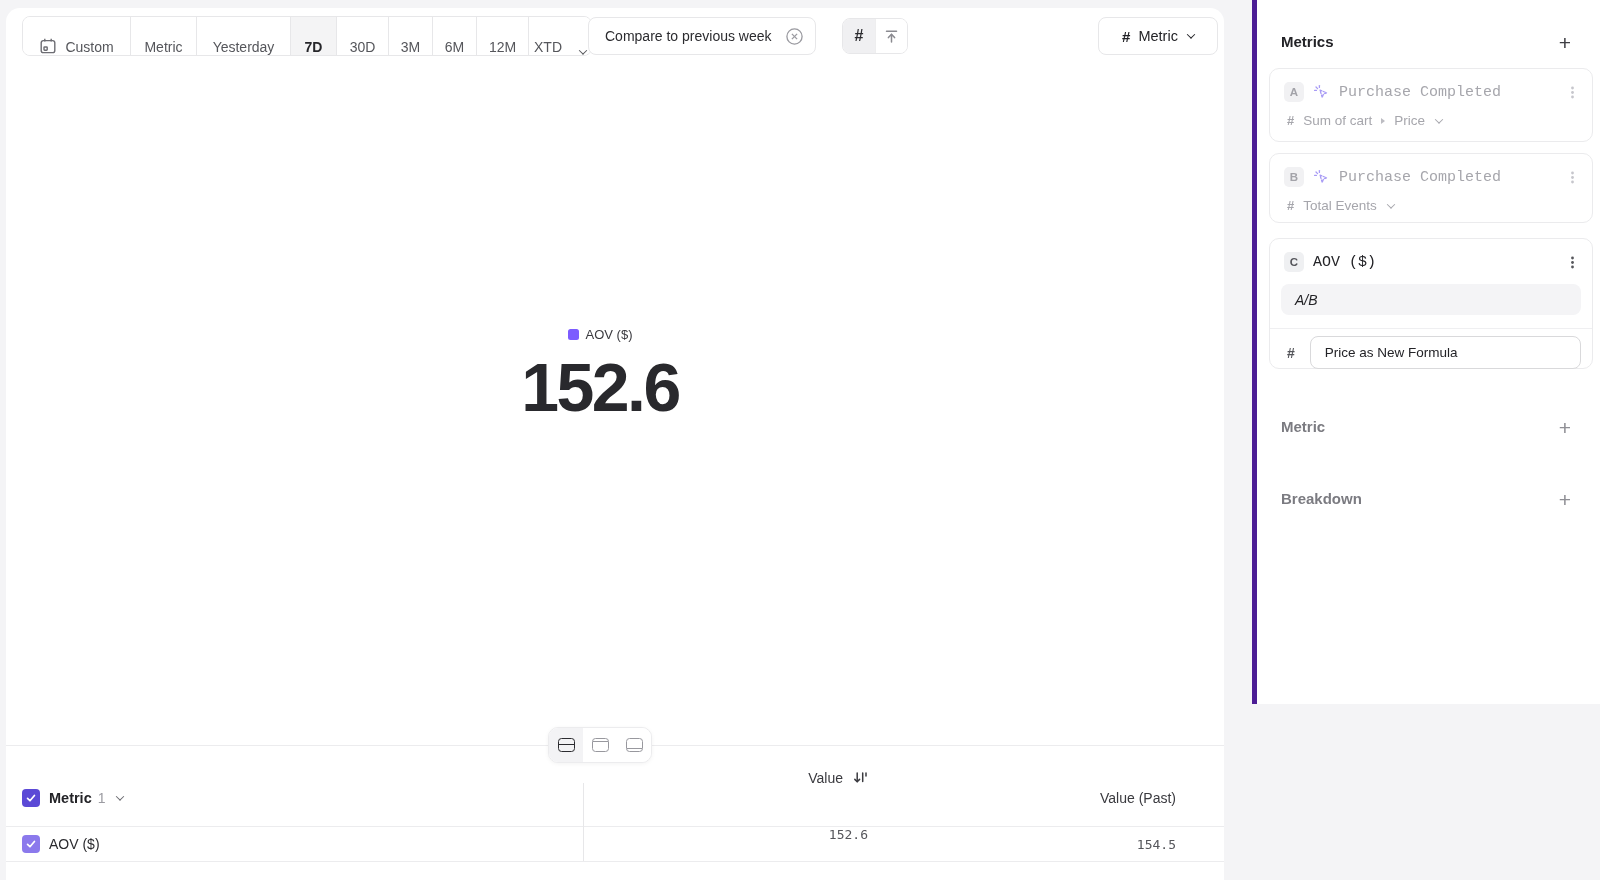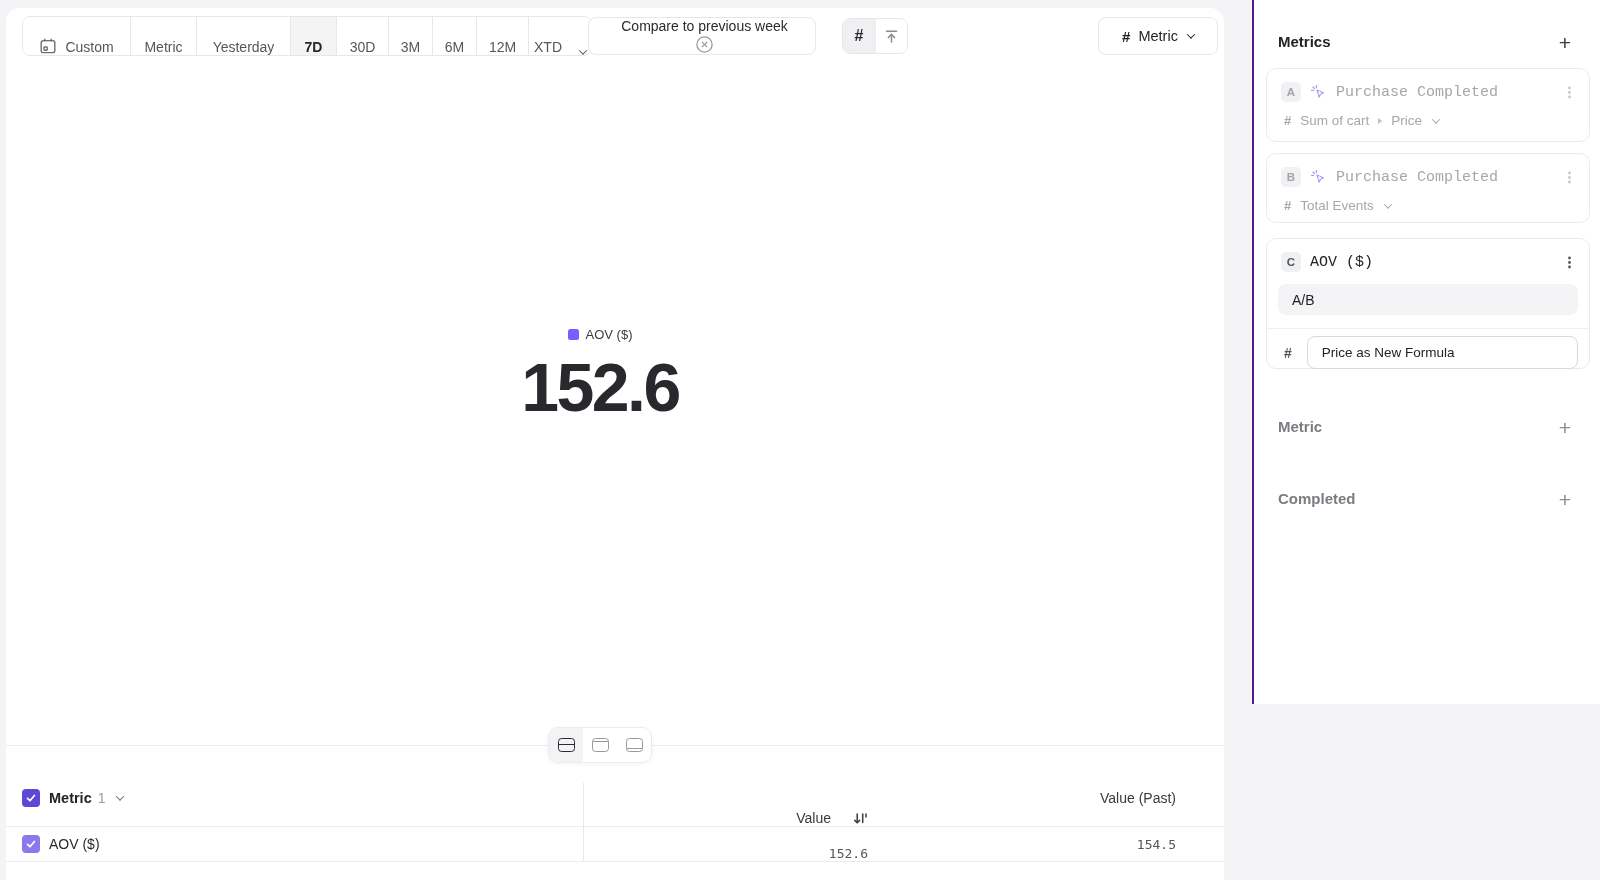--- a/index.html
+++ b/index.html
@@ -28,21 +28,21 @@
     border:none; border-right:1px solid #e7e7e9; background:#fff;
     font-family:inherit; font-size:14px; color:#55565b; cursor:pointer; padding:0;
   }
   .range-btn:last-child { border-right:none;gap:16px; }
   .range-btn.selected { background:#f4f4f5; color:#26262a; font-weight:700; }
 
   .compare-chip {
     position:absolute; left:582px; top:9px; width:228px; height:38px;
     border:1px solid #e7e7e9; border-radius:8px; background:#fff;
     display:flex; align-items:center; justify-content:space-between;
-    padding:0 11px 0 16px; font-size:14px; color:#2b2b2f; cursor:pointer;flex-direction:column;
+    padding:0 11px 0 16px; font-size:14px; color:#2b2b2f; cursor:pointer;
   }
 
   .seg {
     position:absolute; left:836px; top:10px; height:36px; display:flex;
     border:1px solid #e7e7e9; border-radius:8px; background:#fff; overflow:hidden;
   }
   .seg-btn {
     width:32px; display:flex; align-items:center; justify-content:center;
     border:none; background:#fff; cursor:pointer; padding:0;
   }
@@ -99,29 +99,29 @@
   .tbl-row    { position:absolute; left:0; top:819px; width:1218px; height:35px; border-bottom:1px solid #ececee; }
   .cell-left { position:absolute; left:16px; top:0; bottom:0; display:flex; align-items:center; gap:9px; }
   .checkbox {
     width:18px; height:18px; border-radius:4px; display:flex; align-items:center; justify-content:center; cursor:pointer;
   }
   .checkbox.dark { background:#5b49d6; }
   .checkbox.light { background:#8b79ec; }
   .tbl-metric-label { font-size:14.5px; font-weight:700; color:#232327; }
   .tbl-metric-count { font-size:14px; color:#9b9ba1; margin-left:-3px; }
   .tbl-header .chev { color:#6a6a70; }
-  .col-value { position:absolute; right:356px; top:0; bottom:0; display:flex; align-items:flex-end; gap:22px; font-size:14px; color:#3a3a3f; }
+  .col-value { position:absolute; right:356px; top:0; bottom:0; display:flex; align-items:flex-start; gap:10px; font-size:14px; color:#3a3a3f; }
   .col-past  { position:absolute; right:48px;  top:0; bottom:0; display:flex; align-items:center; font-size:14px; color:#3a3a3f; }
   .row-name { font-size:14px; color:#2b2b2f; }
   .num { font-family:"DejaVu Sans Mono", monospace; font-size:13px; color:#55565b; }
 
   
   .sidebar {
     position:absolute; left:1252px; top:0; width:348px; height:704px;
-    background:#fff; border-left:2px solid #4c1d95;
+    background:#fff; border-left:5px solid #4c1d95;
   }
   .sb-title { position:absolute; left:24px; font-size:15px; font-weight:700; color:#232327; }
   .sb-title.muted { color:#7b7b81; }
   .sb-add {
     position:absolute; right:24px; width:22px; height:22px; display:flex; align-items:center; justify-content:center;
     font-size:21px; font-weight:400; color:#3f3f44; cursor:pointer; line-height:1;
   }
   .sb-add.muted { color:#8f8f95; }
 
   .metric-card {
@@ -139,21 +139,21 @@
   .mc-title.active { color:#232327; }
   .mc-kebab { color:#c6c6cc; cursor:pointer; display:flex; flex:none; }
   .mc-kebab.active { color:#55565b; }
   .mc-sub { display:flex; align-items:center; gap:9px; padding:11px 14px 0 17px; font-size:13.5px; color:#a6a6ac; }
   .mc-sub .hash { font-size:13px; font-weight:600; }
   .tri { width:0; height:0; border-left:4px solid #bcbcc2; border-top:3.5px solid transparent; border-bottom:3.5px solid transparent; }
 
   .formula-input {
     position:absolute; left:11px; right:11px; top:45px; height:31px;
     background:#f4f4f6; border-radius:8px; display:flex; align-items:center;
-    padding-left:14px; font-size:14px; color:#232327; cursor:text;
+    padding-left:14px; font-size:14px; color:#232327; cursor:text;font-style:italic;
   }
   .mc-divider { position:absolute; left:0; right:0; top:89px; border-top:1px solid #efeff1; }
   .mc-footer { position:absolute; left:17px; right:11px; top:97px; display:flex; align-items:center; gap:15px; }
   .mc-footer .hash { font-size:14px; font-weight:600; color:#55565b; }
   .save-btn {
     flex:1; height:33px; border:1px solid #d9d9db; border-radius:8px; background:#fff;
     font-family:inherit; font-size:13.5px; color:#232327; text-align:left; padding:0 0 0 14px; cursor:pointer;
   }
 
   svg { display:block; }
@@ -363,16 +363,16 @@
     <div class="mc-divider"></div>
     <div class="mc-footer">
       <span class="hash">#</span>
       <button class="save-btn">Price as New Formula</button>
     </div>
   </div>
 
   <div class="sb-title muted" style="top:418px">Metric</div>
   <div class="sb-add muted" style="top:416px">+</div>
 
-  <div class="sb-title muted" style="top:490px">Completed</div>
+  <div class="sb-title muted" style="top:490px">Breakdown</div>
   <div class="sb-add muted" style="top:488px">+</div>
 
 </aside>
 
 </body></html>

